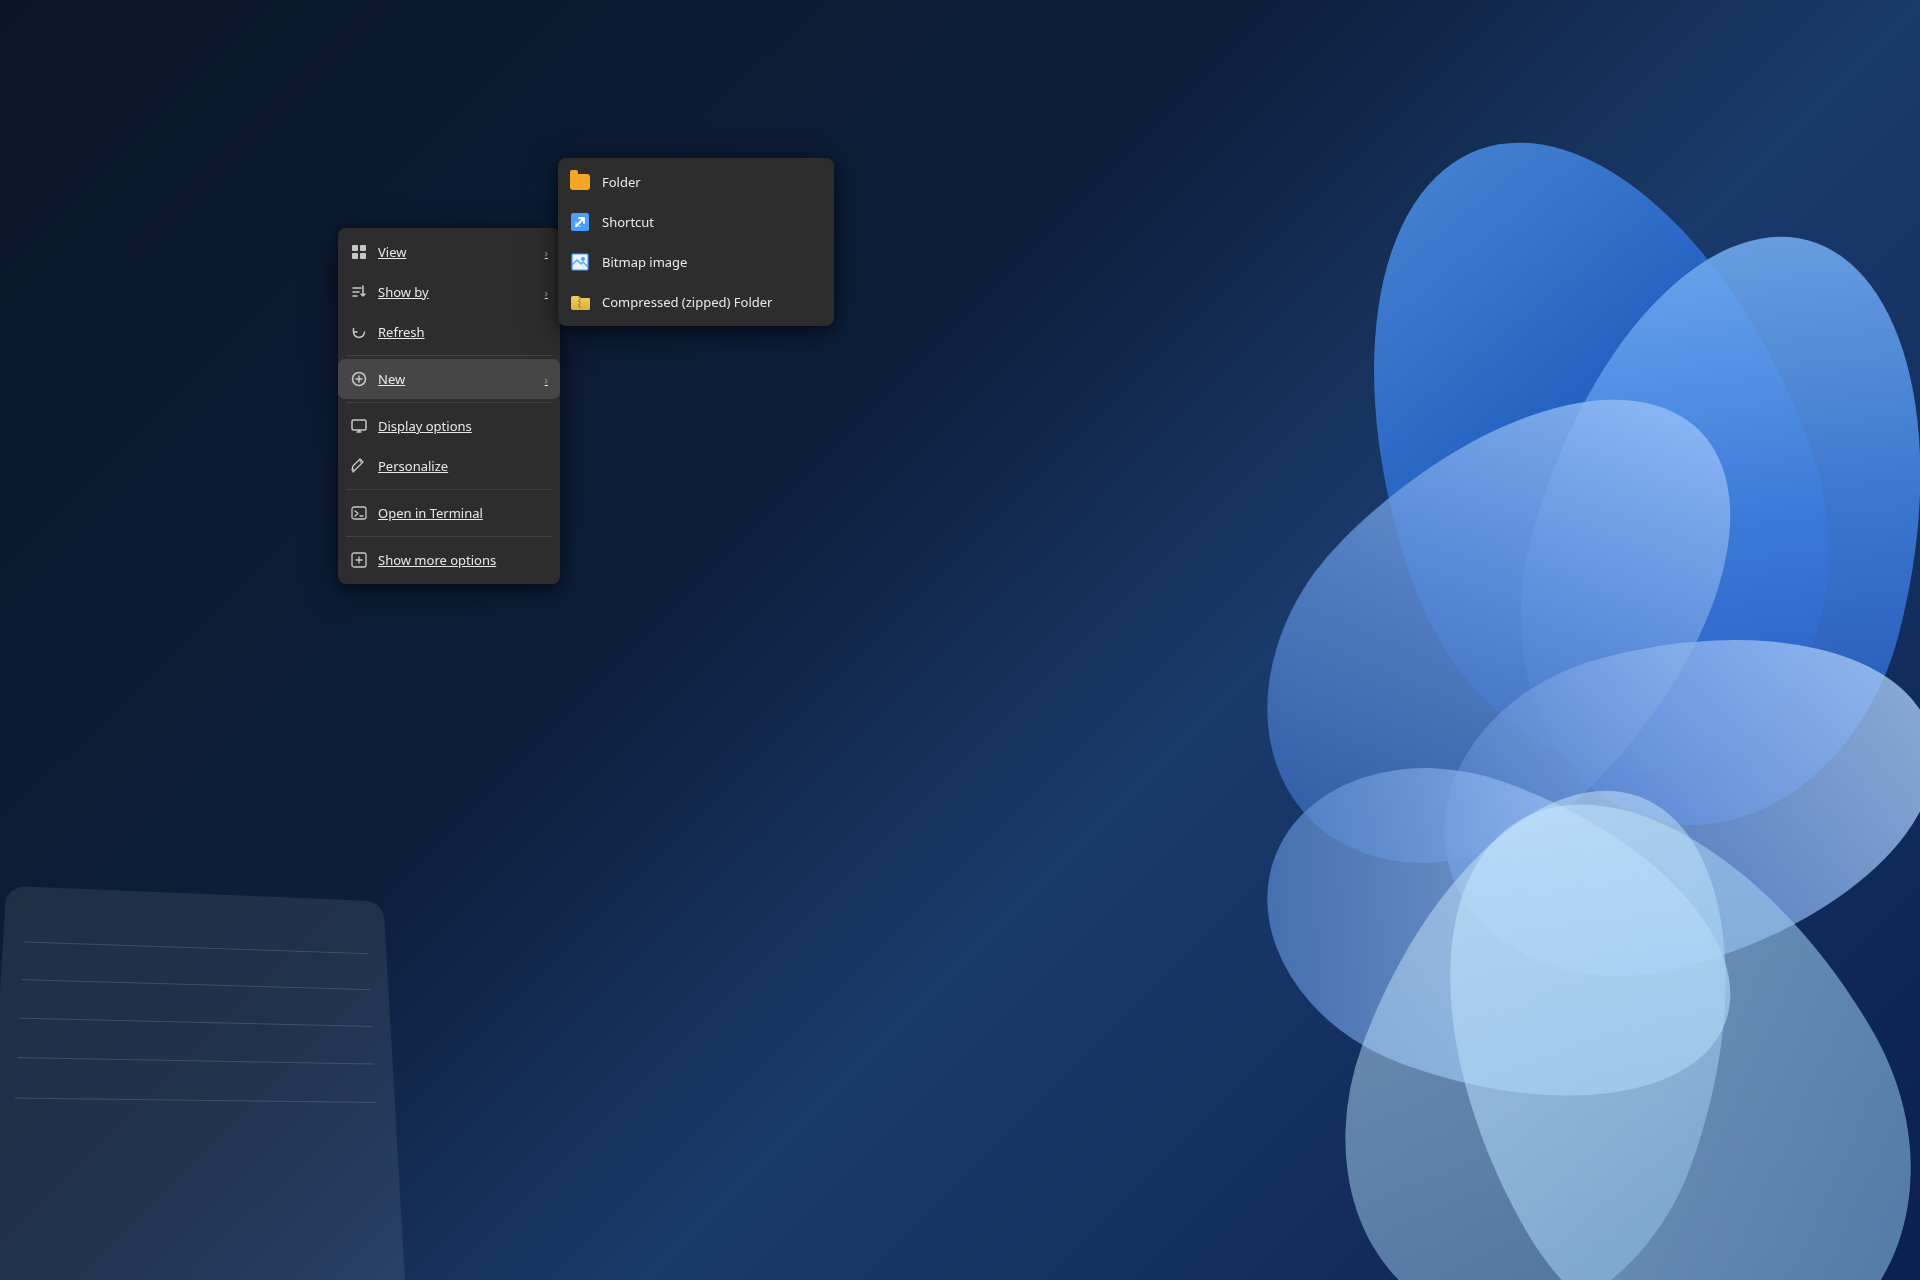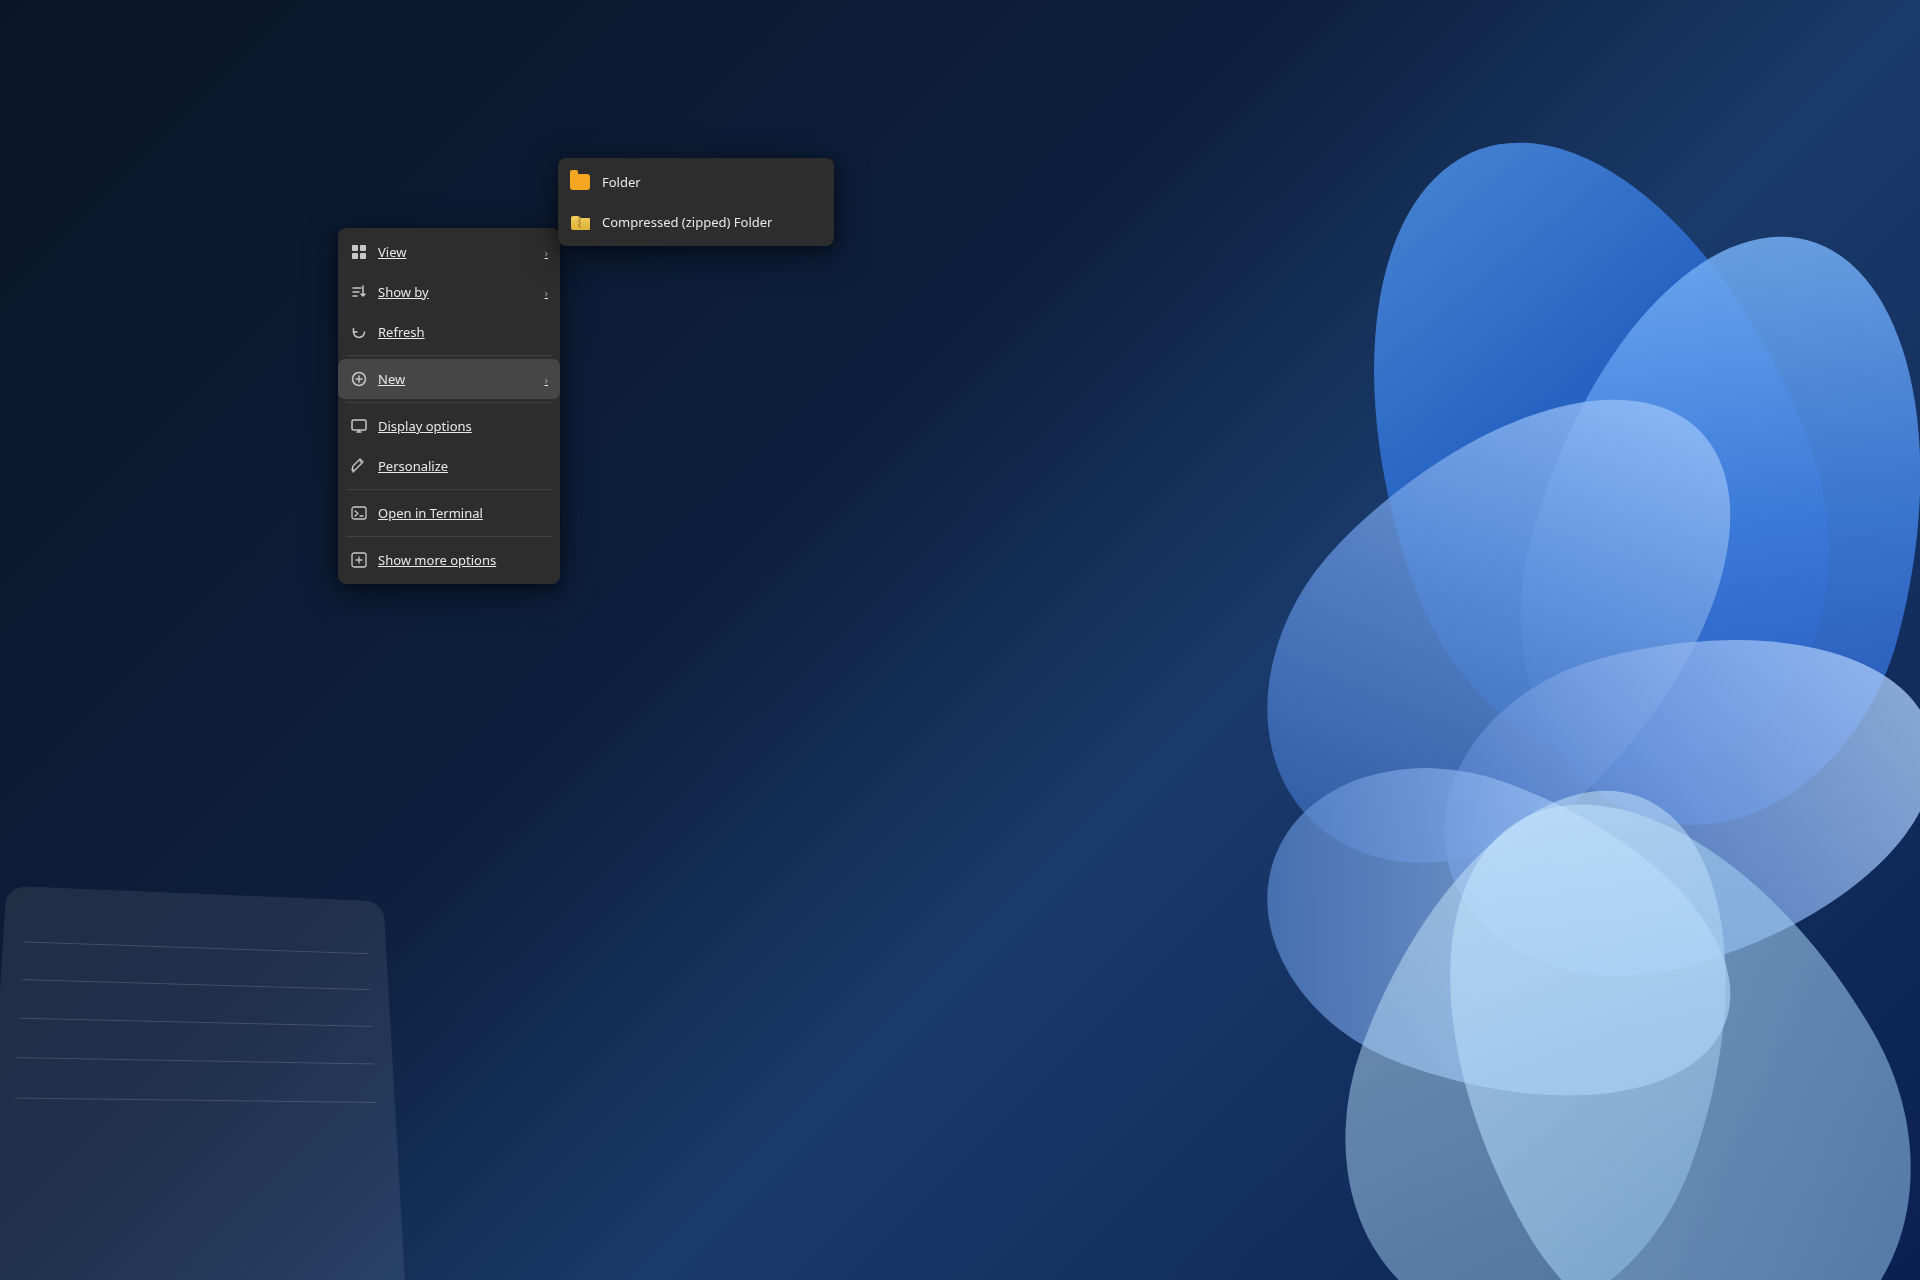--- a/index.html
+++ b/index.html
@@ -366,21 +366,41 @@
 
 <div class="submenu">
 
   <div class="submenu-item">
     <span class="submenu-icon">
       <div class="icon-folder"></div>
     </span>
     <span>Folder</span>
   </div>
 
-
+  <div class="submenu-item">
+    <span class="submenu-icon">
+      <svg width="18" height="18" viewBox="0 0 18 18" fill="none" xmlns="http://www.w3.org/2000/svg">
+        <rect width="18" height="18" rx="2" fill="#4a9eff"></rect>
+        <path d="M5 13L13 5M13 5H8M13 5v5" stroke="white" stroke-width="1.8" stroke-linecap="round" stroke-linejoin="round"></path>
+        <path d="M5 9v4h4" stroke="white" stroke-width="1.5" stroke-linecap="round" stroke-linejoin="round" opacity="0.5"></path>
+      </svg>
+    </span>
+    <span>Shortcut</span>
+  </div>
+
+  <div class="submenu-item">
+    <span class="submenu-icon">
+      <svg width="18" height="18" viewBox="0 0 18 18" fill="none" xmlns="http://www.w3.org/2000/svg">
+        <rect x="1" y="1" width="16" height="16" rx="1" fill="#e8f4ff" stroke="#4a9eff" stroke-width="1.2"></rect>
+        <path d="M1 12l5-5 4 4 2-2 5 5" stroke="#4a9eff" stroke-width="1.2" stroke-linejoin="round"></path>
+        <circle cx="12" cy="6" r="2" fill="#4a9eff"></circle>
+      </svg>
+    </span>
+    <span>Bitmap image</span>
+  </div>
 
 
   <div class="submenu-item">
     <span class="submenu-icon">
       <svg width="20" height="18" viewBox="0 0 20 18" fill="none" xmlns="http://www.w3.org/2000/svg">
         <path d="M1 5C1 3.9 1.9 3 3 3h6l2 2h8a1 1 0 011 1v10a1 1 0 01-1 1H3a2 2 0 01-2-2V5z" fill="#f5c842"></path>
         <path d="M1 5C1 3.9 1.9 3 3 3h6l2 2h8a1 1 0 011 1v10a1 1 0 01-1 1H3a2 2 0 01-2-2V5z" fill="url(#zipstripes)"></path>
 
         <rect x="9" y="5" width="2" height="2" fill="rgba(0,0,0,0.2)"></rect>
         <rect x="9" y="9" width="2" height="2" fill="rgba(0,0,0,0.2)"></rect>

